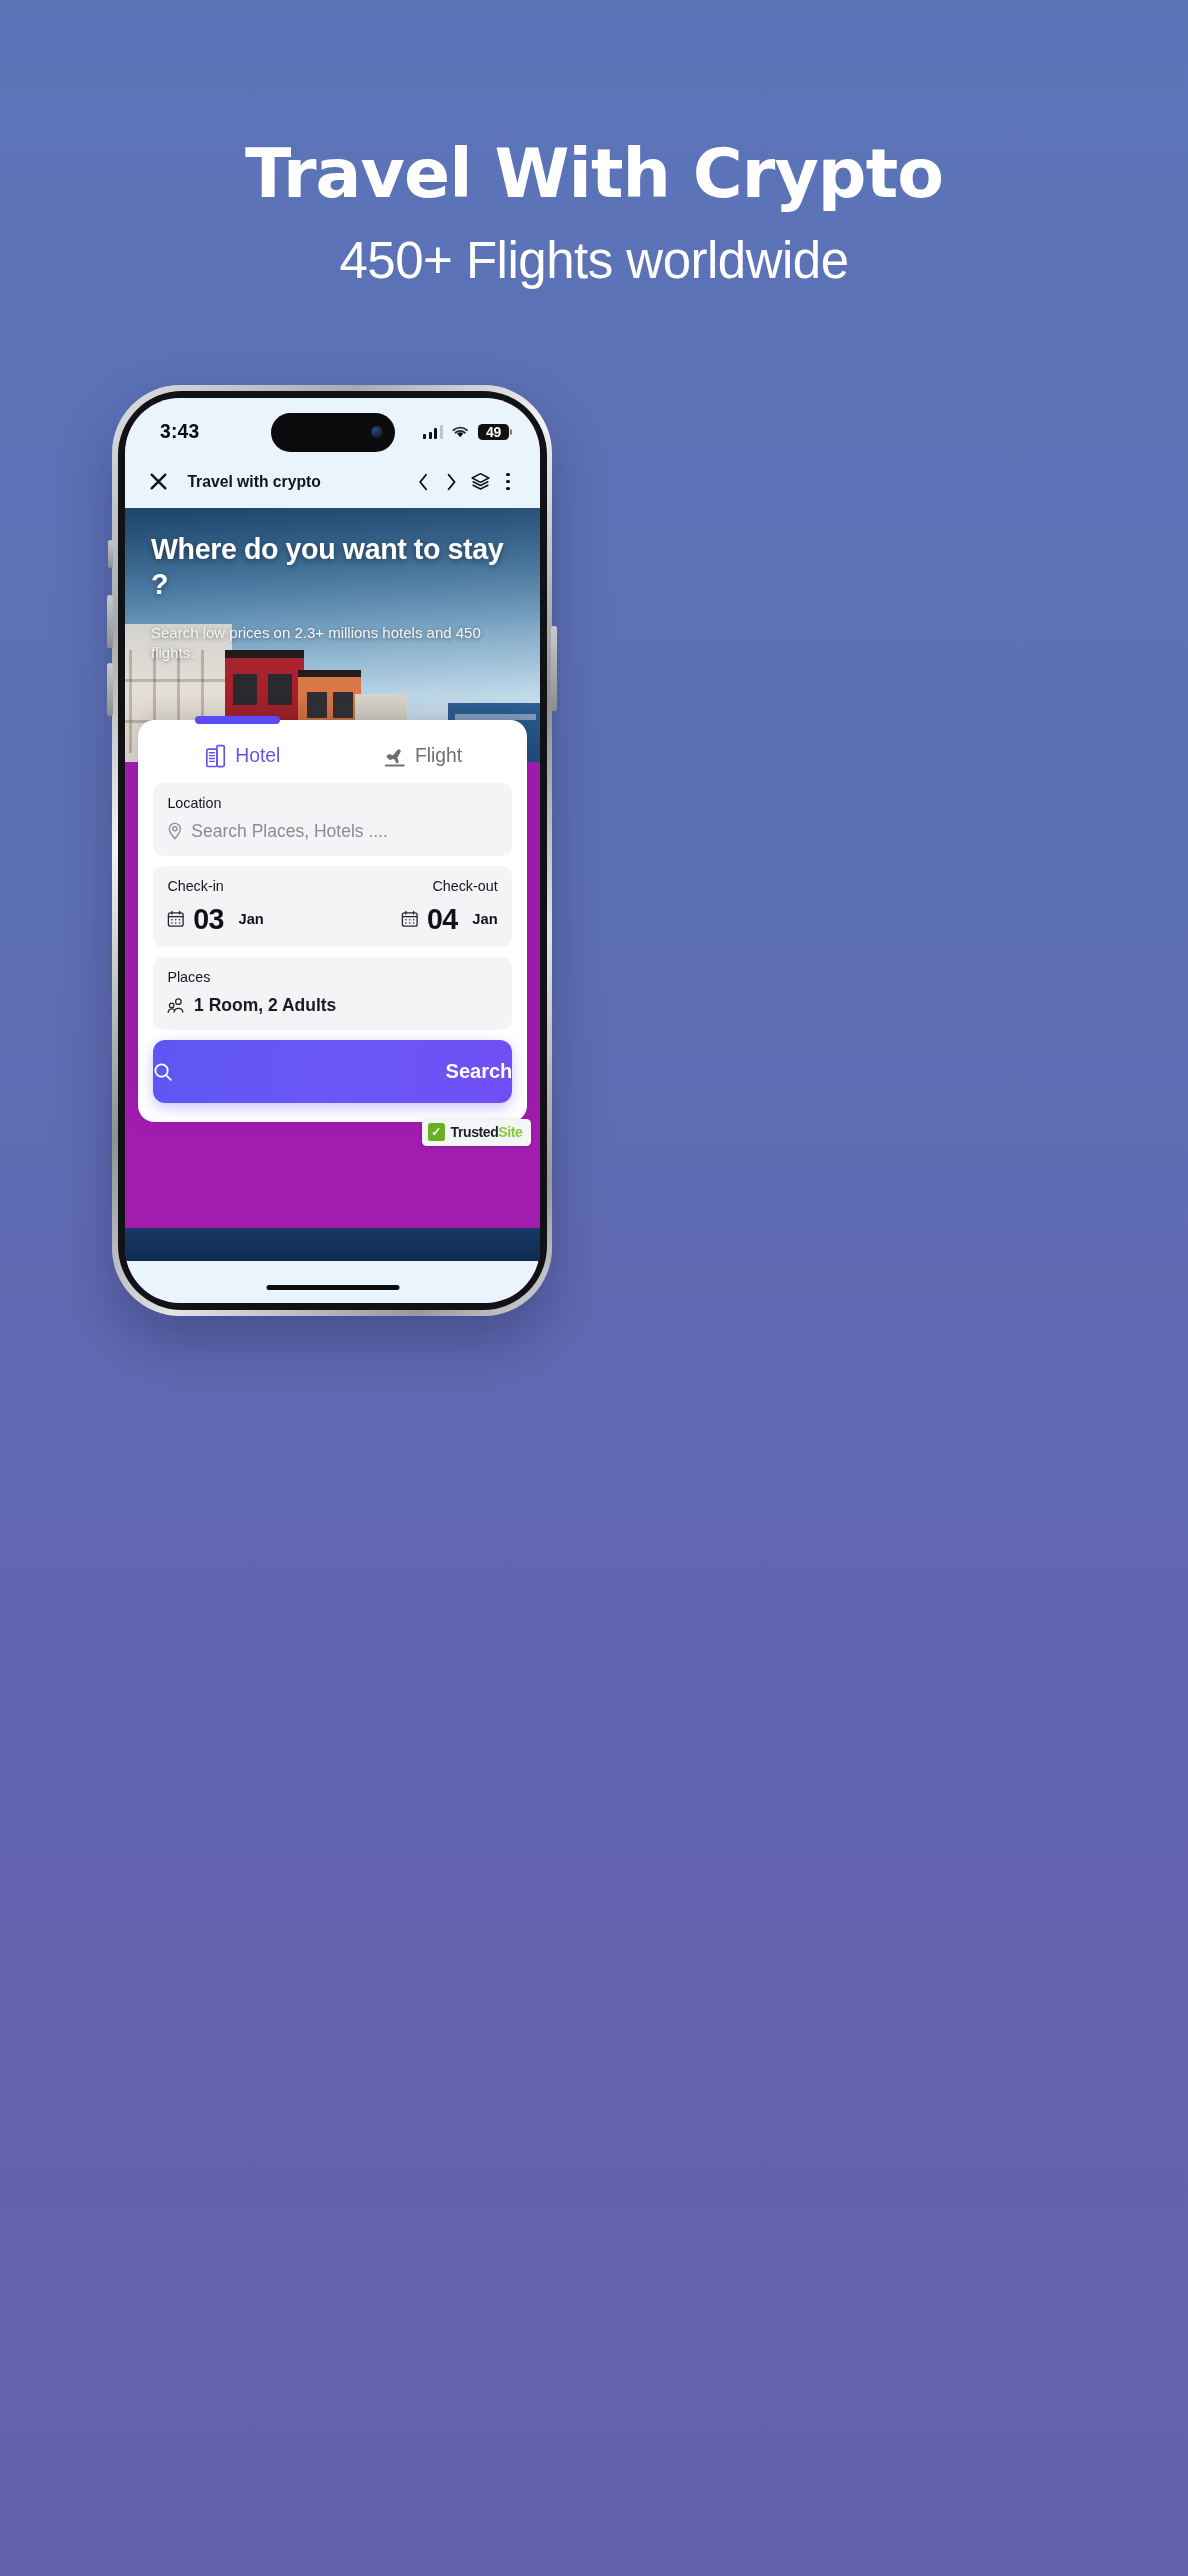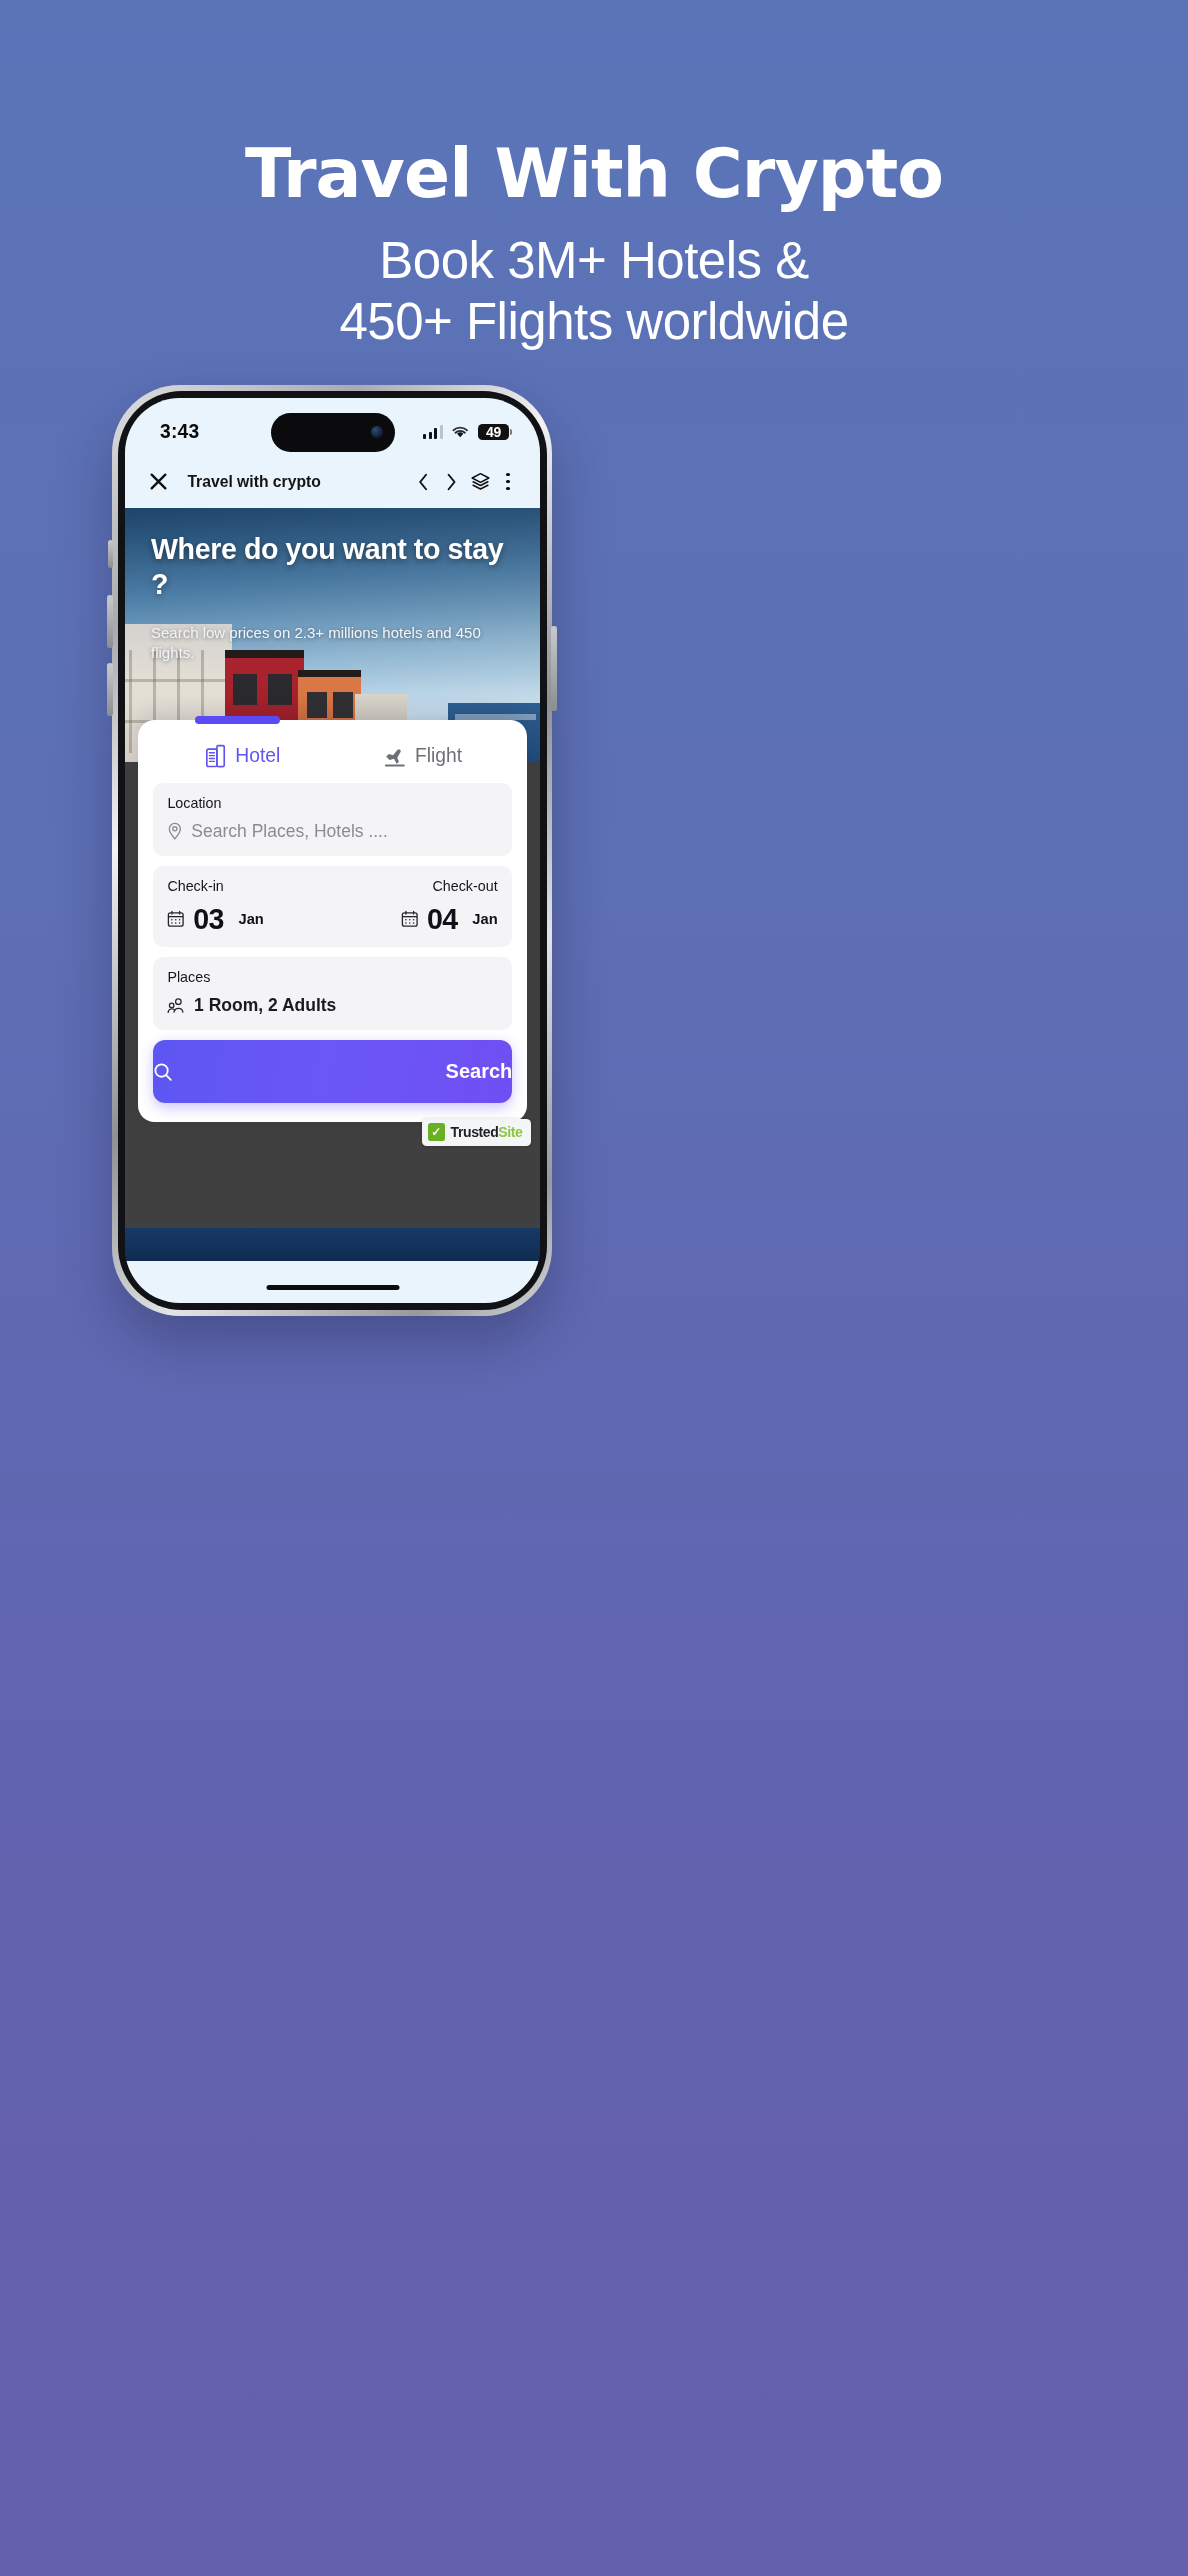--- a/index.html
+++ b/index.html
@@ -49,21 +49,21 @@
   .phone-mid {
     position:absolute; left:5.5px; top:5.5px;
     width:429px; height:919px;
     border-radius:64px;
     background:#111215;
   }
   .phone-screen {
     position:absolute; left:13px; top:13px;
     width:415px; height:905px;
     border-radius:55px;
-    background:#404040;
+    background:#a21caf;
     overflow:hidden;
   }
   
   .btn-side { position:absolute; background:linear-gradient(180deg,#c9cacd,#8b8d91); border-radius:2.8px; }
   .btn-silent { left:-3.7px; top:155px; width:4.6px; height:28px; }
   .btn-volup  { left:-4.6px; top:210px; width:5.5px; height:53px; }
   .btn-voldn  { left:-4.6px; top:278px; width:5.5px; height:53px; }
   .btn-power  { right:-4.6px; top:241px; width:5.5px; height:85px; }
 
   
@@ -246,21 +246,20 @@
   .home-bar { position:absolute; left:50%; bottom:13px; transform:translateX(-50%);
     width:133px; height:5.5px; border-radius:3.7px; background:#0c0c0e; }
   svg { display:block; }
 </style>
 </head>
 <body>
 
 <div class="promo">
   <div class="promo-title">Travel With Crypto</div>
   <div class="promo-sub">
-    <div>Book 3M+ Hotels &amp;</div>
     <div>450+ Flights worldwide</div>
   </div>
 </div>
 
 <div class="phone">
   <div class="phone-outer"></div>
   <div class="phone-mid"></div>
   <div class="btn-side btn-silent"></div>
   <div class="btn-side btn-volup"></div>
   <div class="btn-side btn-voldn"></div>

